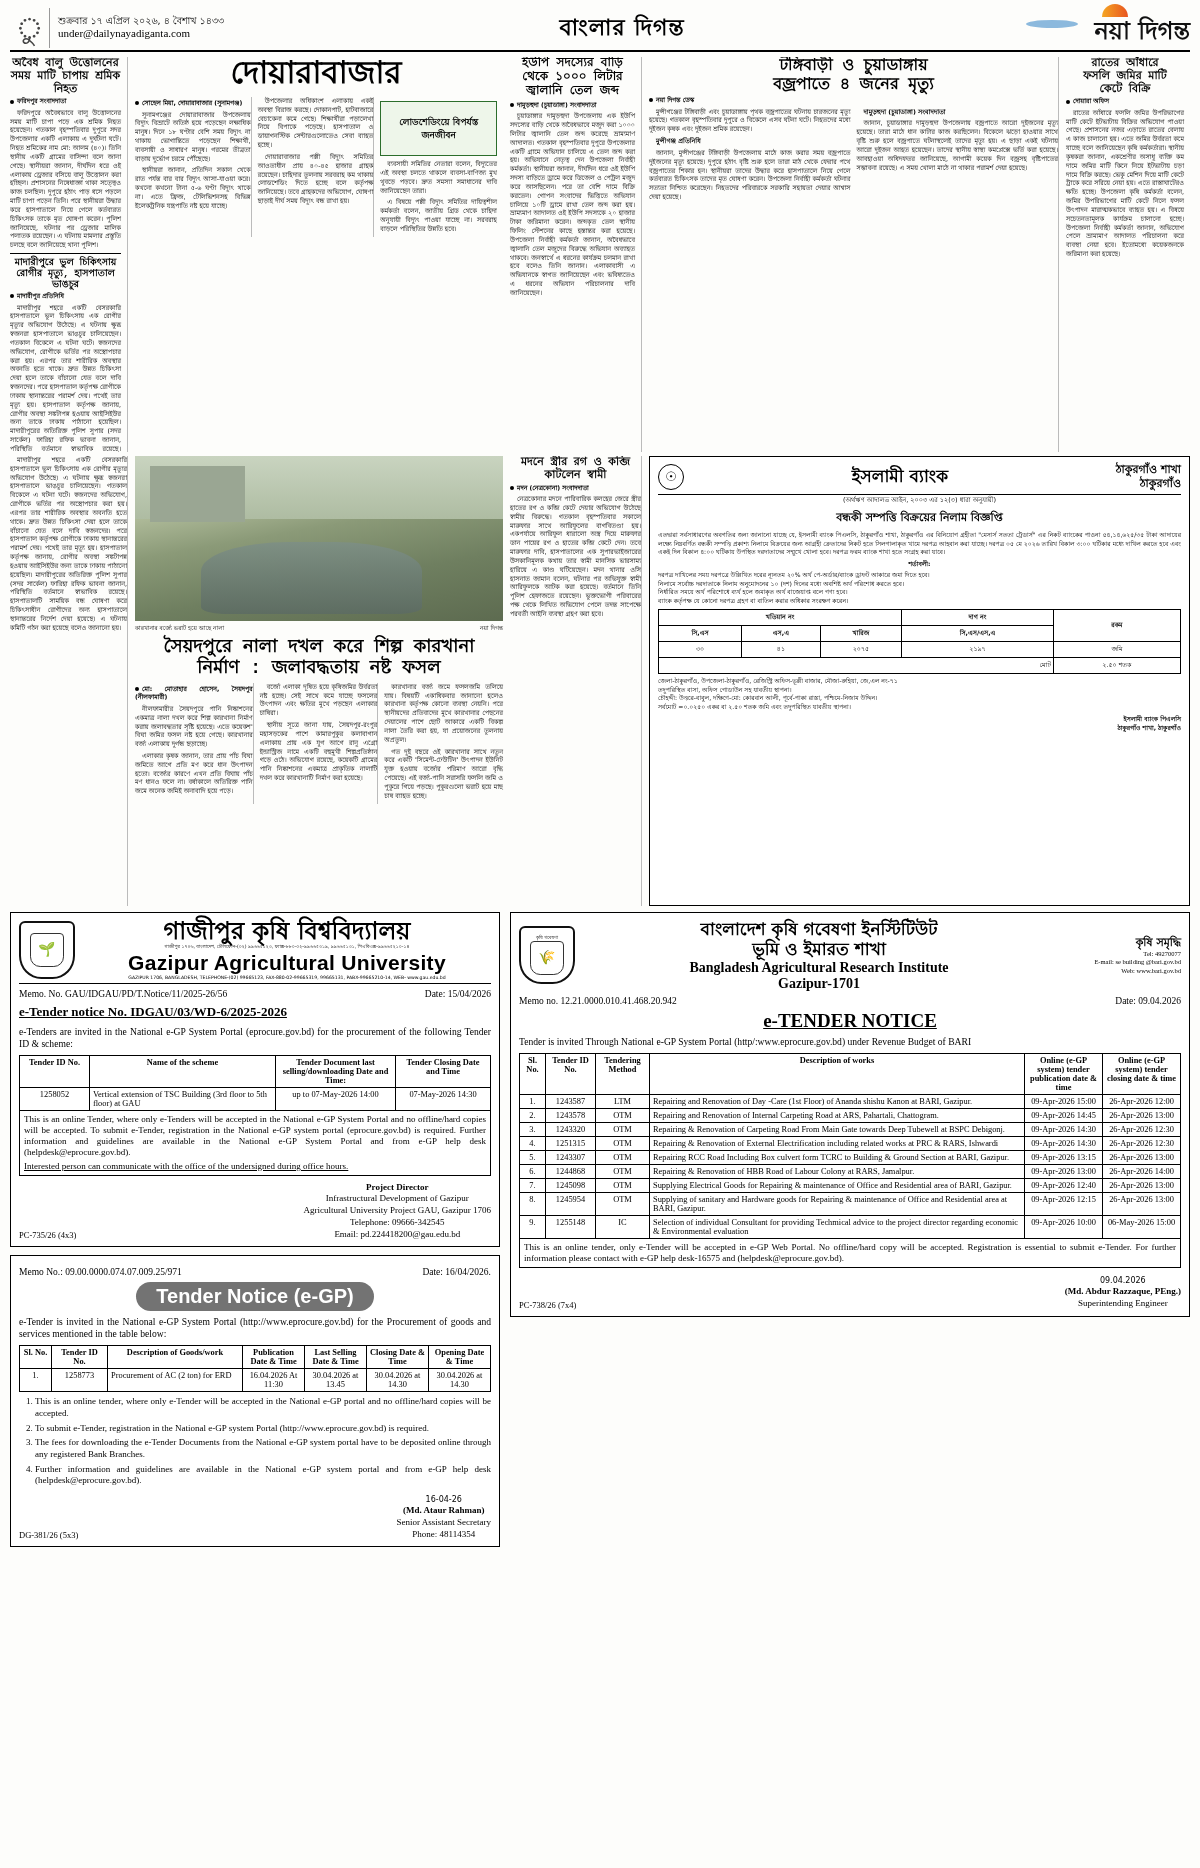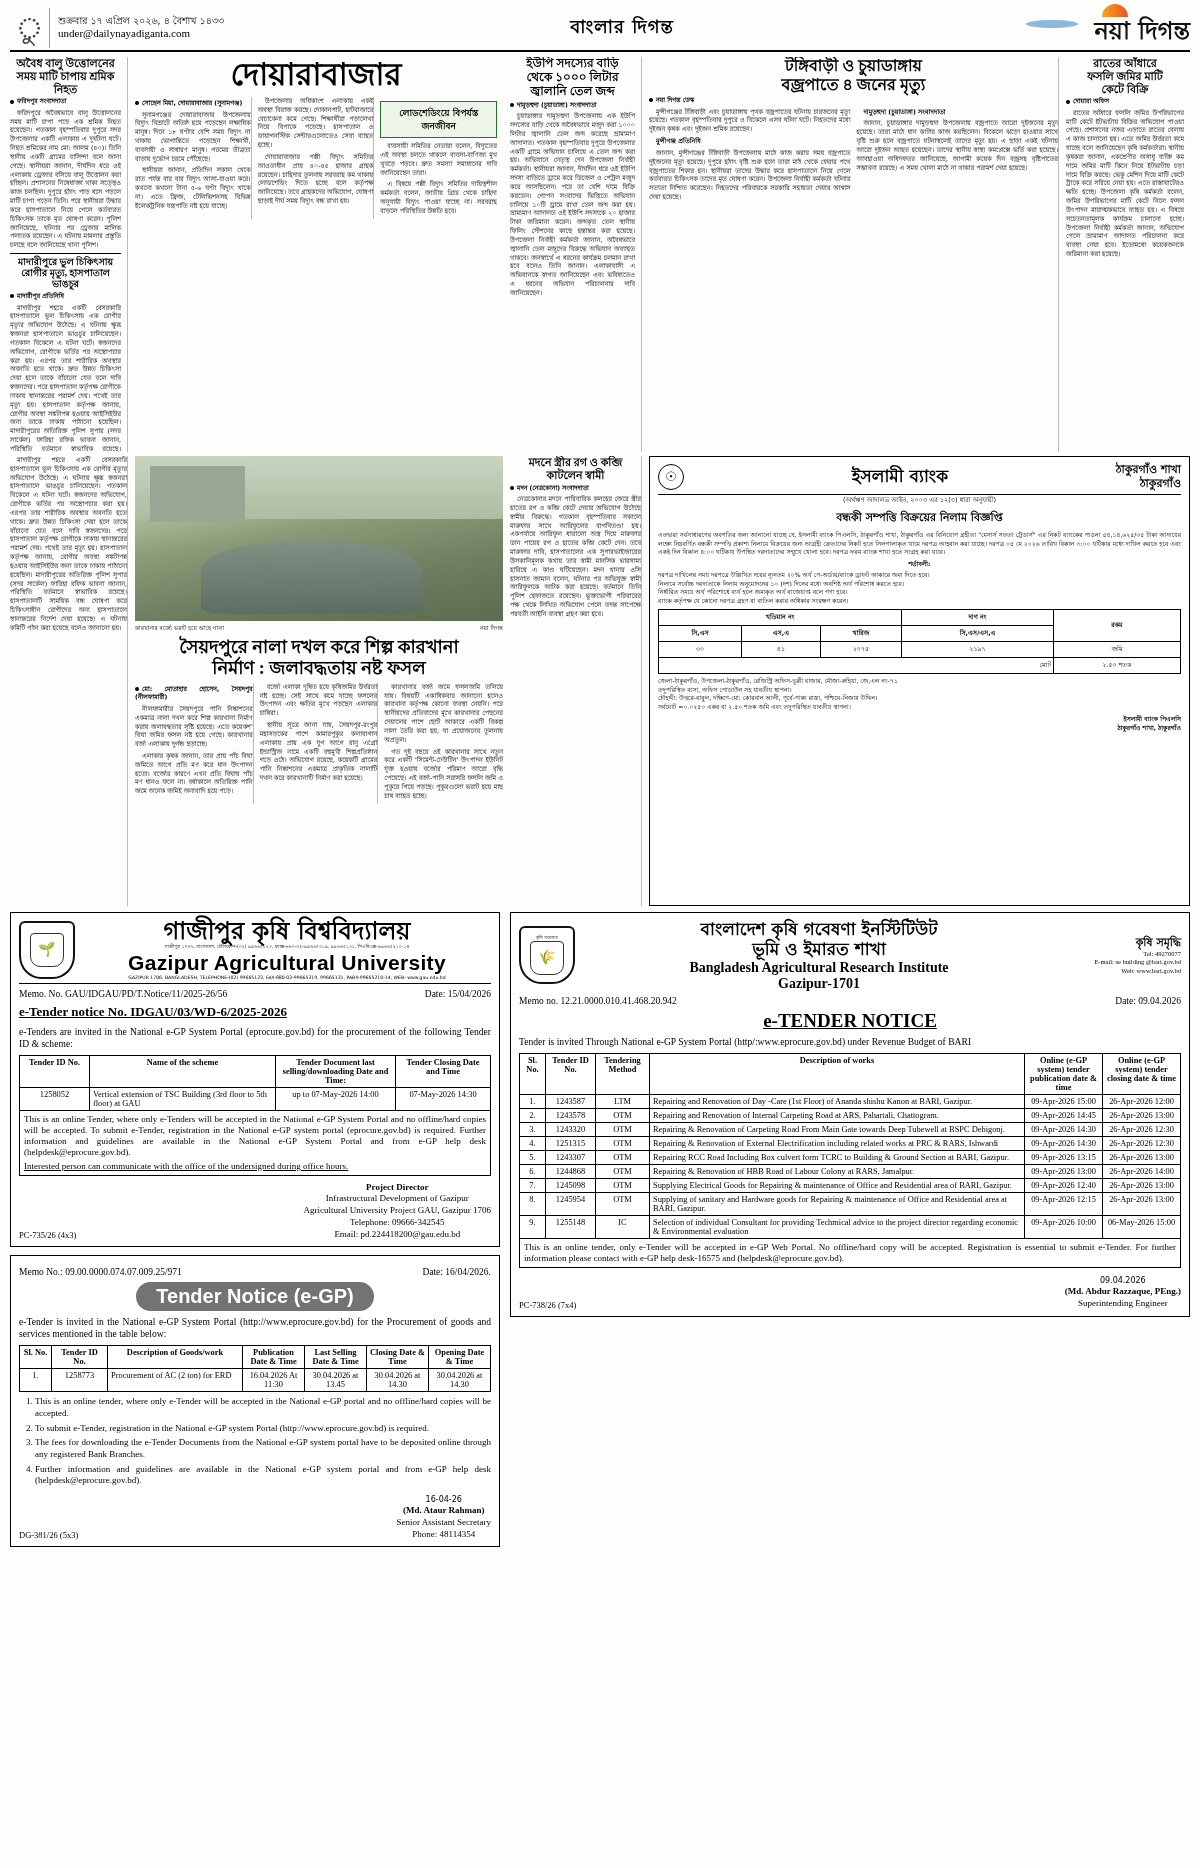--- a/index.html
+++ b/index.html
@@ -13,48 +13,48 @@
   }
   .page { width:1200px; height:1868px; position:relative; padding:8px 10px; }
 
   
   .masthead { display:flex; align-items:center; height:44px; border-bottom:2px solid #000; padding-bottom:2px; }
   .mh-logo { width:40px; height:40px; border-right:1px solid #999; display:flex; align-items:center; justify-content:center; }
   .mh-logo-glyph { font-size:30px; line-height:1; font-family:"DejaVu Sans", sans-serif; color:#444; }
   .mh-date { padding-left:8px; line-height:1.25; }
   .mh-date .d1 { font-size:9.5px; font-family:"DejaVu Sans", sans-serif; }
   .mh-date .d2 { font-size:11px; }
-  .mh-title { flex:1; text-align:center; font-size:18px; font-weight:bold; font-family:"DejaVu Sans", sans-serif; letter-spacing:1px; }
+  .mh-title { flex:1; text-align:center; font-size:22px; font-weight:bold; font-family:"DejaVu Sans", sans-serif; letter-spacing:1px; }
   .mh-brand { width:170px; text-align:right; position:relative; }
   .mh-brand .sun { display:inline-block; width:26px; height:13px; border-radius:13px 13px 0 0; background:linear-gradient(90deg,#f5a623,#e8541f); position:absolute; right:62px; top:0px; }
   .mh-brand .bname { font-size:24px; font-weight:bold; font-family:"DejaVu Sans", sans-serif; color:#111; display:inline-block; margin-top:8px;}
   .mh-brand .wave { position:absolute; left:6px; top:16px; width:52px; height:8px; background:#6fa8d6; border-radius:50%; opacity:.8;}
   .col { font-size:6.4px; line-height:1.38; text-align:justify; font-family:"DejaVu Sans", sans-serif; }
   .col p { margin:0 0 3px 0; text-indent:7px; }
   .rule-t { border-top:1px solid #000; }
   .vrule { border-right:1px solid #bbb; }
 
-  .hl { font-family:Liberation Serif, serif; font-weight:bold; text-align:center; line-height:1.16; }
+  .hl { font-family:Liberation Mono, monospace; font-weight:bold; text-align:center; line-height:1.16; }
 
   .byline { font-size:6.2px; font-weight:bold; font-family:"DejaVu Sans", sans-serif; margin:2px 0 3px; }
   .byline .dot { display:inline-block; width:4px; height:4px; background:#000; border-radius:50%; margin-right:3px; vertical-align:middle; }
 
   
   .topband { display:grid; grid-template-columns:118px 368px 132px 1fr; gap:7px; }
   .topband > div { padding-right:6px; }
 
   .lead-head { font-size:31px; }
 
   .photo { width:100%; background:linear-gradient(170deg,#9fb08a 0%,#b9c4a3 22%,#8b9a78 45%,#6f7f60 70%,#5d6b50 100%); position:relative; }
   .photo .sky { position:absolute; inset:0 0 62% 0; background:linear-gradient(#c9d4c0,#aebca2); }
   .photo .water { position:absolute; left:18%; right:22%; top:52%; bottom:4%; background:linear-gradient(#7d8f86,#5c6b63); border-radius:40% 40% 10% 10%; opacity:.85;}
   .photo .bld { position:absolute; left:4%; top:6%; width:26%; height:34%; background:#9aa693; }
   .caption { font-size:5.8px; font-family:"DejaVu Sans", sans-serif; margin-top:2px; display:flex; justify-content:space-between; }
 
-  .boxnote { border:1px solid #2c6e2c; background:#eef6ea; text-align:center; font-family:"DejaVu Sans", sans-serif; font-weight:bold; font-size:9px; line-height:1.4; padding:5px 3px; margin:4px 0; }
+  .boxnote { border:1px solid #2c6e2c; background:#eef6ea; text-align:center; font-family:"DejaVu Sans", sans-serif; font-weight:bold; font-size:9px; line-height:1.4; padding:14px 3px; margin:4px 0; }
 
   
   .ad { border:1px solid #000; background:#fff; padding:6px 8px; }
   .ad-center { text-align:center; }
 
   .gau-head { display:flex; align-items:center; gap:8px; border-bottom:1.5px solid #000; padding-bottom:3px; }
   .seal { width:56px; height:58px; border:2px solid #111; border-radius:6px 6px 40% 40%; display:flex; align-items:center; justify-content:center; flex-direction:column; font-size:4.5px; text-align:center; font-family:"DejaVu Sans", sans-serif; line-height:1.1; flex:0 0 auto;}
   .seal .inner { width:34px; height:34px; border:1px solid #333; border-radius:4px 4px 30% 30%; display:flex; align-items:center; justify-content:center; font-size:14px;}
   .gau-names { flex:1; text-align:center; }
   .gau-bn { font-size:24px; font-weight:bold; font-family:"DejaVu Sans", sans-serif; line-height:1; }

